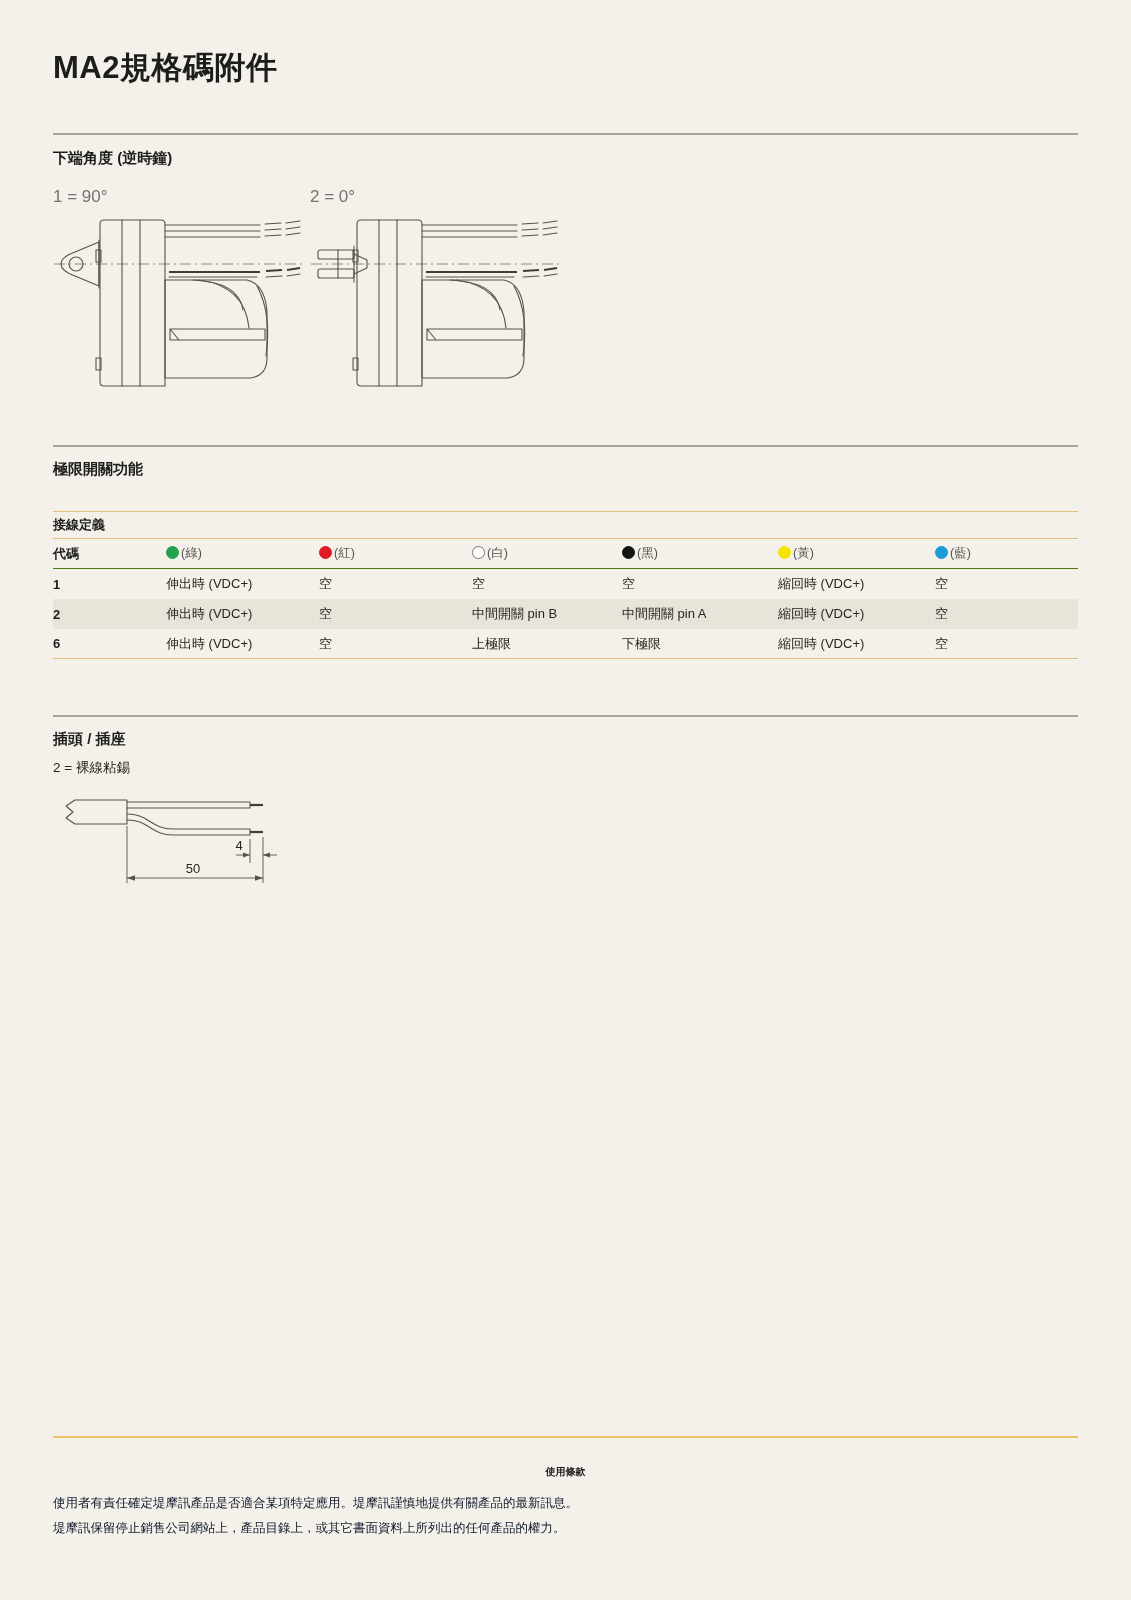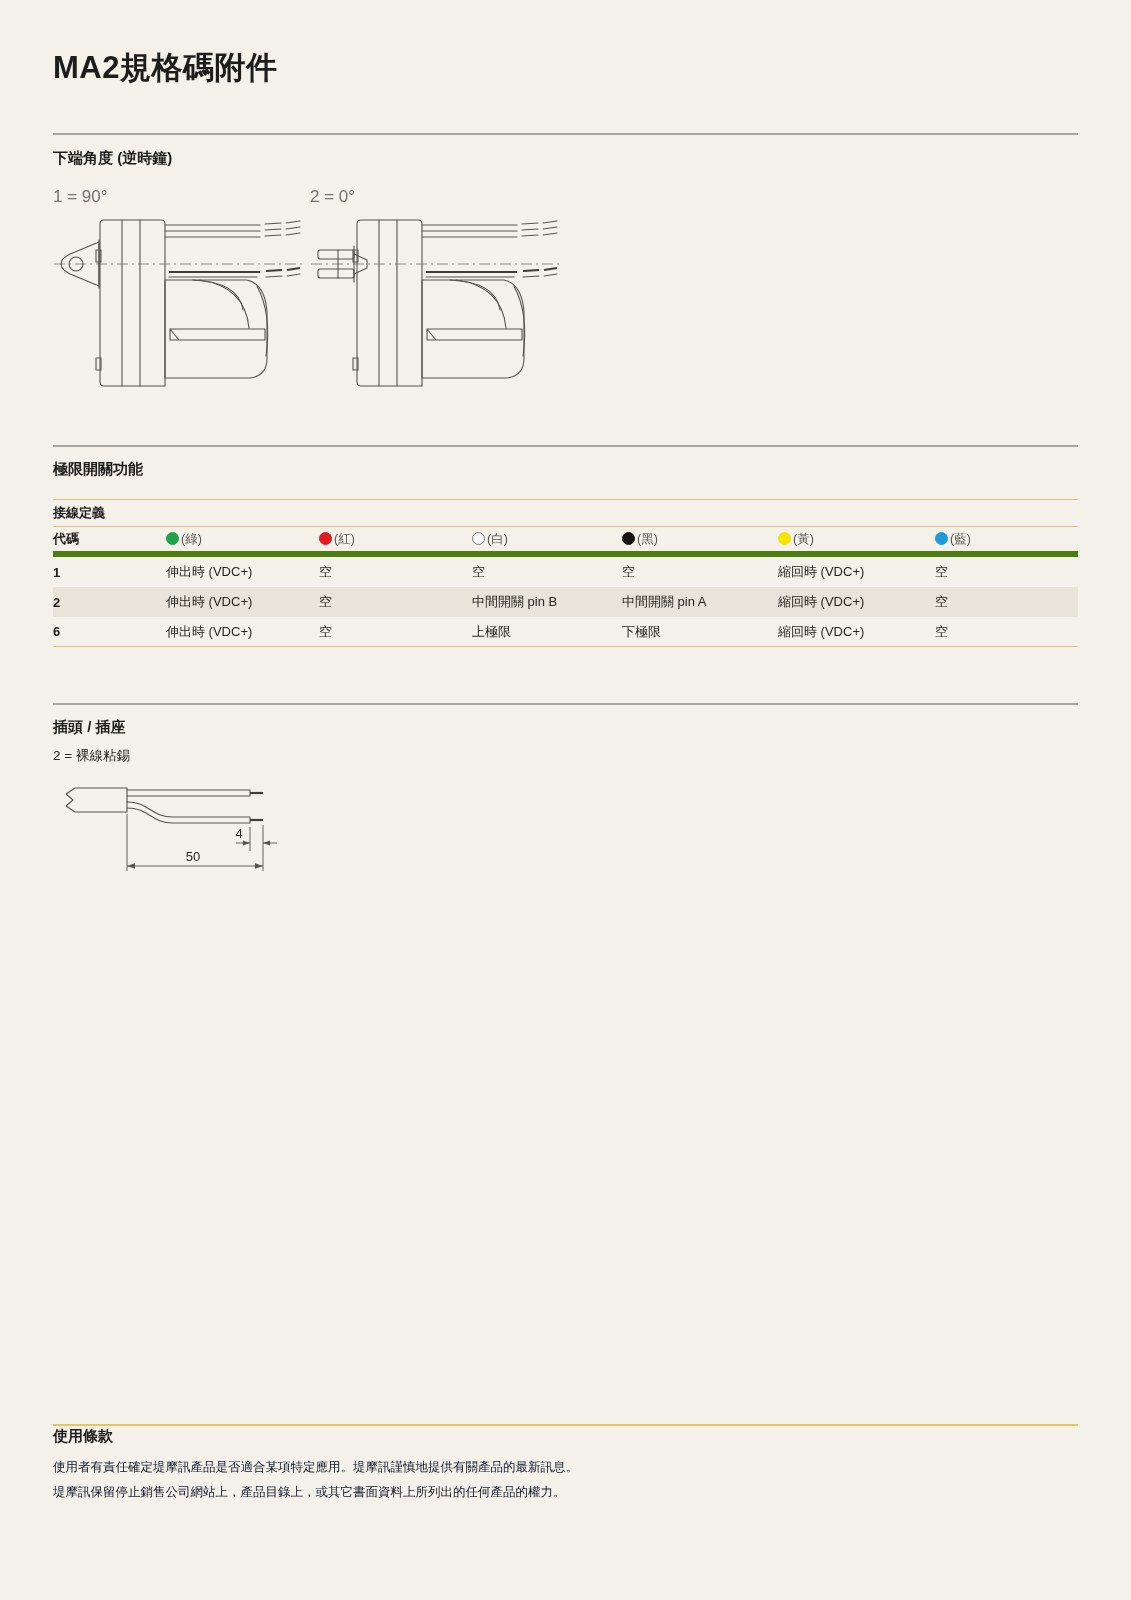--- a/index.html
+++ b/index.html
@@ -30,53 +30,53 @@
   
   .figs{ display:flex; margin-top:20px; }
   .fig{ width:257px; }
   .fig-label{ font-size:17px; line-height:18px; color:#737373; }
   .fig svg{ display:block; margin-top:4px; }
   .ln{ fill:none; stroke:#56534c; stroke-width:1.1; stroke-linejoin:round; stroke-linecap:round; }
   .ln-th{ fill:none; stroke:#3f3d38; stroke-width:2.2; }
   .cl{ fill:none; stroke:#8d8a82; stroke-width:1; stroke-dasharray:11 4 2 4; }
 
   
-  .wire-table{ margin-top:20px; border-top:1px solid #e2bf7a; }
+  .wire-table{ margin-top:32px; border-top:1px solid #e2bf7a; }
   .sub-head{
     font-size:13px; font-weight:bold; line-height:20px;
     padding:3px 0 3px 0; border-bottom:1px solid #e2bf7a;
   }
   .t-row{
     display:grid;
     grid-template-columns:113px 153px 153px 150px 156px 157px 143px;
     align-items:center;
     height:30px;
     font-size:13px;
   }
-  .t-row.head{ border-bottom:6px solid #4d7c0f; }
+  .t-row.head{ border-bottom:1px solid #4d7c0f; }
   .t-row.last{ border-bottom:1px solid #e2bf7a; }
   .t-row.shaded{ background:#e8e4da; }
   .t-code{ font-weight:bold; font-size:13px; }
   .t-cell{ color:#26261f; }
   .dot{
     display:inline-block; width:13px; height:13px; border-radius:50%;
     vertical-align:-2px; margin-right:2px;
     border:1px solid transparent;
   }
   .dot-label{ color:#55534e; font-size:12.5px; }
 
   
   .opt-label{ margin-top:10px; font-size:13.5px; color:#26261f; line-height:18px; }
   .wire-svg{ display:block; margin-top:6px; }
   .dim{ fill:none; stroke:#56534c; stroke-width:.9; }
   .dim-txt{ font-size:13px; fill:#26261f; font-family:"Liberation Sans","DejaVu Sans",sans-serif; }
 
   
   .hr-gold{ height:2px; background:#ecc363; border:none; margin-top:548px; }
-  h3.terms-head{ margin-top:0; font-size:15px; font-weight:bold; line-height:20px; }
+  h3.terms-head{ margin-top:24px; font-size:10px; font-weight:bold; line-height:20px;text-align:center; }
   .terms p{ margin-top:0; font-size:12.5px; line-height:25px; color:#0f172a; }
   .terms{ margin-top:9px; }
 </style>
 </head>
 <body>
 
 <div class="page">
 
   <h1 class="title">MA2規格碼附件</h1>
 

